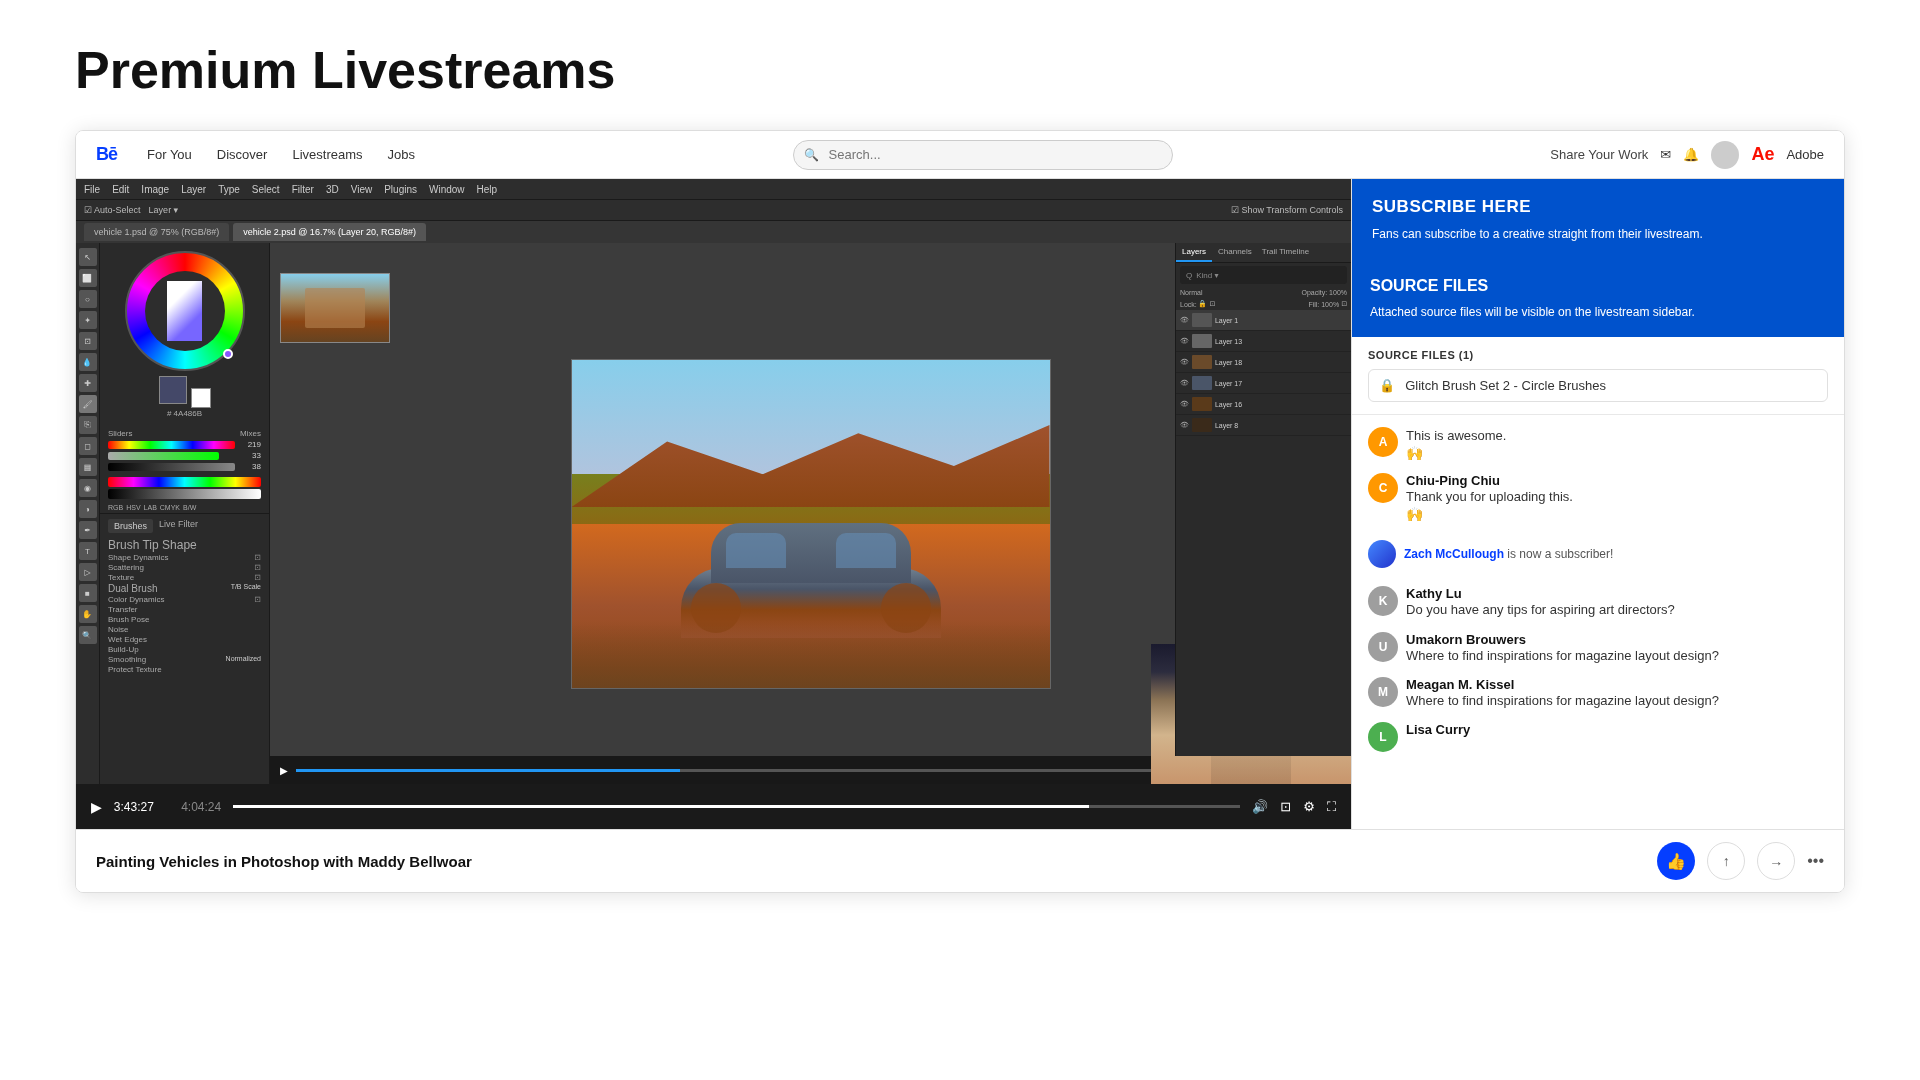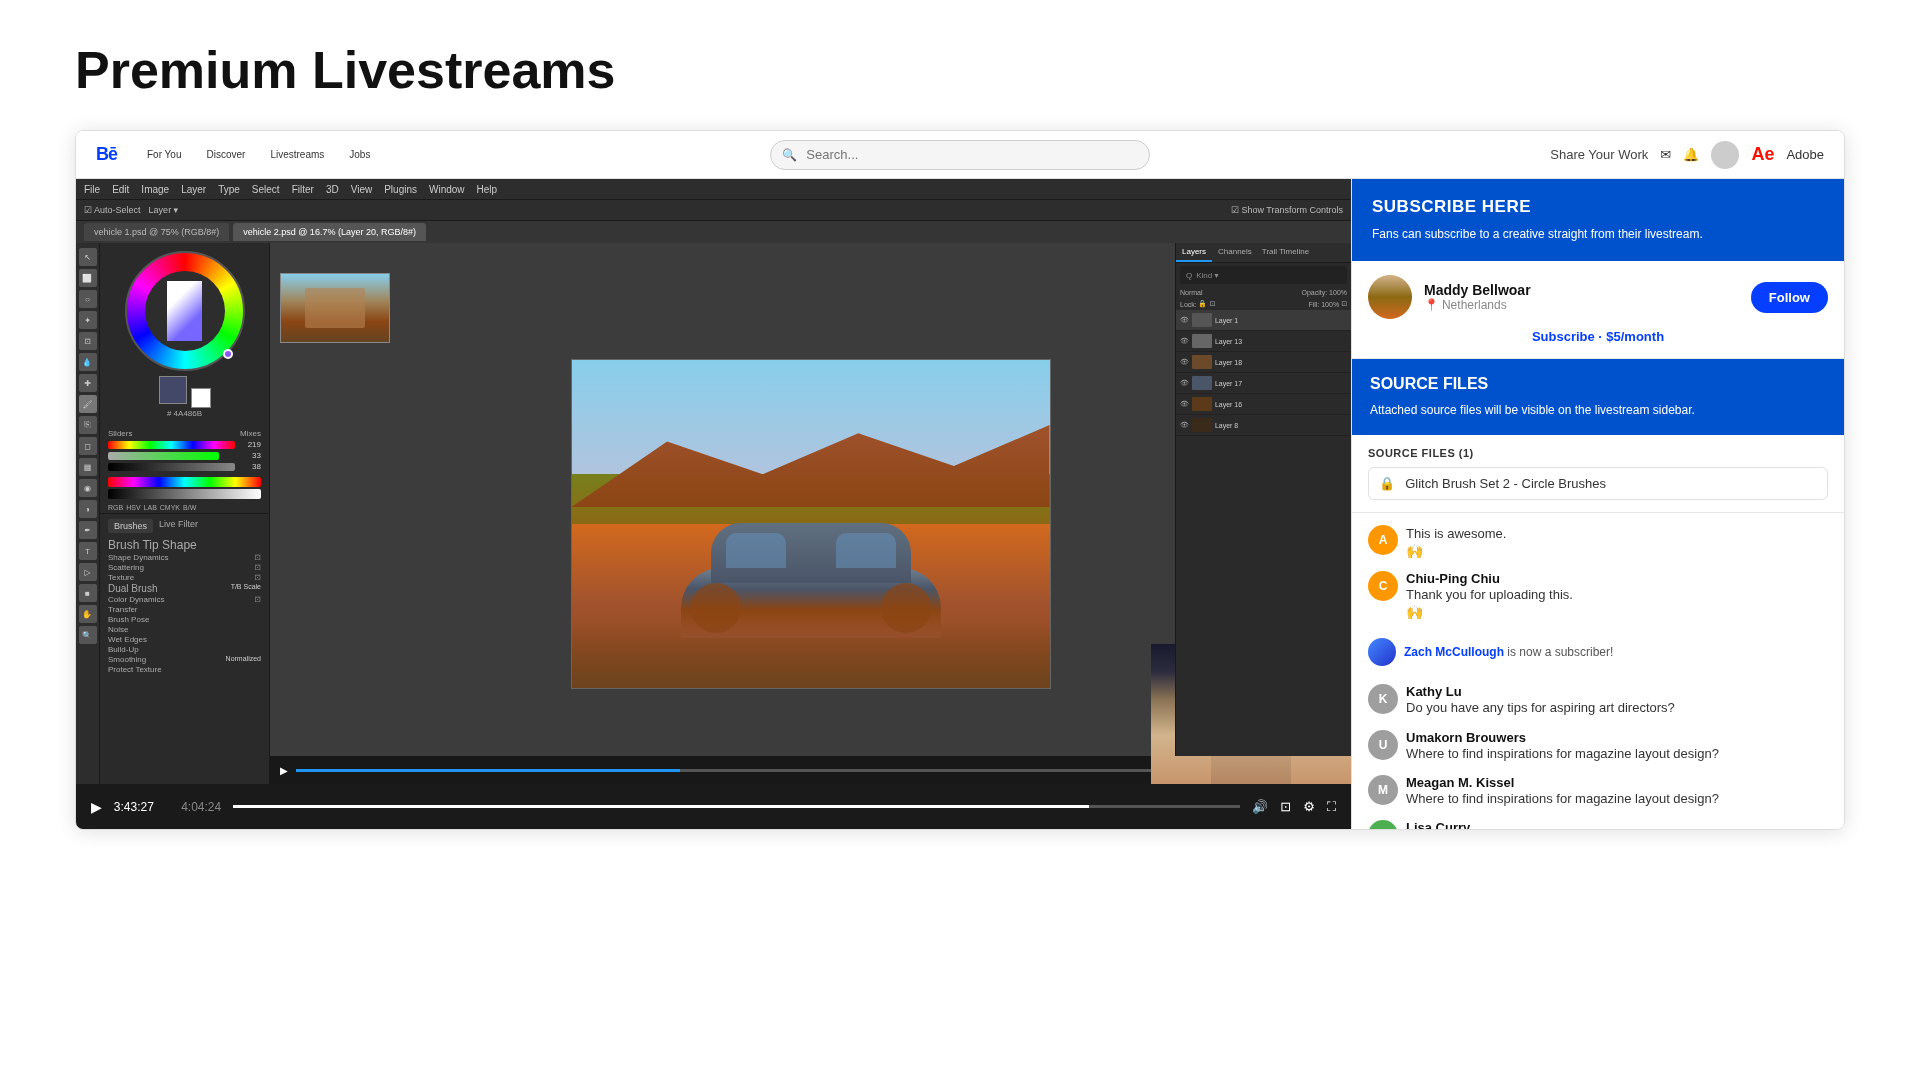--- a/index.html
+++ b/index.html
@@ -6,21 +6,21 @@
     body { font-family: -apple-system, BlinkMacSystemFont, 'Segoe UI', sans-serif; background: #fff; width: 1920px; min-height: 1080px; overflow-x: hidden; }
 
     .page-title { font-size: 52px; font-weight: 700; color: #111; padding: 40px 75px 30px; }
 
     .browser-window { margin: 0 75px; border: 1px solid #ddd; border-radius: 8px; overflow: hidden; box-shadow: 0 2px 20px rgba(0,0,0,0.12); }
 
     
     .browser-nav { background: #fff; padding: 0 20px; height: 48px; display: flex; align-items: center; border-bottom: 1px solid #e0e0e0; gap: 20px; }
     .behance-logo { font-size: 18px; font-weight: 800; color: #053eff; letter-spacing: -1px; margin-right: 10px; }
     .nav-items { display: flex; gap: 25px; align-items: center; }
-    .nav-item { font-size: 10px; color: #333; cursor: pointer; }
+    .nav-item { font-size: 13px; color: #333; cursor: pointer; }
     .search-bar { flex: 1; display: flex; justify-content: center; }
     .search-wrapper { position: relative; width: 380px; }
     .search-wrapper input { width: 100%; height: 30px; border: 1px solid #ccc; border-radius: 15px; padding: 0 15px 0 35px; font-size: 13px; color: #999; background: #f5f5f5; outline: none; }
     .search-icon-wrap { position: absolute; left: 12px; top: 50%; transform: translateY(-50%); color: #999; font-size: 12px; }
     .nav-right { display: flex; align-items: center; gap: 12px; font-size: 13px; color: #333; }
     .nav-right-item { cursor: pointer; }
     .adobe-logo { color: #fa0f00; font-weight: 700; }
     .share-label { font-size: 13px; color: #444; }
     .ps-menu { background: #2d2d2d; height: 20px; display: flex; align-items: center; padding: 0 8px; gap: 12px; }
     .ps-menu-item { font-size: 10px; color: #ccc; cursor: pointer; }
@@ -388,36 +388,20 @@
       </div>
     </div>
 
     <div class="right-sidebar">
 
       <div class="subscribe-tooltip">
         <div class="subscribe-title">SUBSCRIBE HERE</div>
         <div class="subscribe-desc">Fans can subscribe to a creative straight from their livestream.</div>
       </div>
 
-      <div style="background:#fff;padding:14px 16px;border-bottom:1px solid #e8e8e8;">
-        <div style="display:flex;align-items:center;gap:12px;">
-          <div style="width:44px;height:44px;border-radius:50%;background:linear-gradient(135deg, #f4a460, #cd853f);flex-shrink:0;overflow:hidden;display:flex;align-items:center;justify-content:center;font-size:20px;">
-            <div style="width:44px;height:44px;background:linear-gradient(180deg, #D2B48C, #8B6914, #D2691E);border-radius:50%;"></div>
-          </div>
-          <div style="flex:1;">
-            <div style="font-size:14px;font-weight:700;color:#111;">Maddy Bellwoar</div>
-            <div style="font-size:12px;color:#888;display:flex;align-items:center;gap:3px;">
-              <span>📍</span>
-              <span>Netherlands</span>
-            </div>
-          </div>
-          <button style="background:#053eff;color:#fff;border:none;border-radius:20px;padding:8px 18px;font-size:13px;font-weight:600;cursor:pointer;">Follow</button>
-        </div>
-        <div style="text-align:center;color:#053eff;font-size:13px;font-weight:600;cursor:pointer;padding-top:10px;">Subscribe · $5/month</div>
-      </div>
 
       <div style="position:relative;">
 
         <div style="background:#0052cc;color:#fff;padding:16px 18px;margin:0;">
           <div style="font-size:16px;font-weight:800;margin-bottom:8px;">SOURCE FILES</div>
           <div style="font-size:12px;line-height:1.5;">Attached source files will be visible on the livestream sidebar.</div>
 
           <div style="position:absolute;left:-12px;top:50%;transform:translateY(-50%);width:0;height:0;border-top:10px solid transparent;border-bottom:10px solid transparent;border-right:12px solid #0052cc;"></div>
         </div>
 
@@ -484,14 +468,23 @@
           <div style="width:30px;height:30px;border-radius:50%;background:#4CAF50;flex-shrink:0;display:flex;align-items:center;justify-content:center;color:#fff;font-size:12px;font-weight:700;">L</div>
           <div>
             <div style="font-size:13px;font-weight:700;color:#111;">Lisa Curry</div>
 
           </div>
         </div>
       </div>
     </div>
   </div>
 
+  <div class="video-title-bar">
+    <span class="video-title-text">Painting Vehicles in Photoshop with Maddy Bellwoar</span>
+    <div class="video-actions">
+      <div class="like-btn">👍</div>
+      <div class="action-btn">↑</div>
+      <div class="action-btn">→</div>
+      <span class="more-btn">•••</span>
+    </div>
+  </div>
 
 </div>
 
 </body></html>

